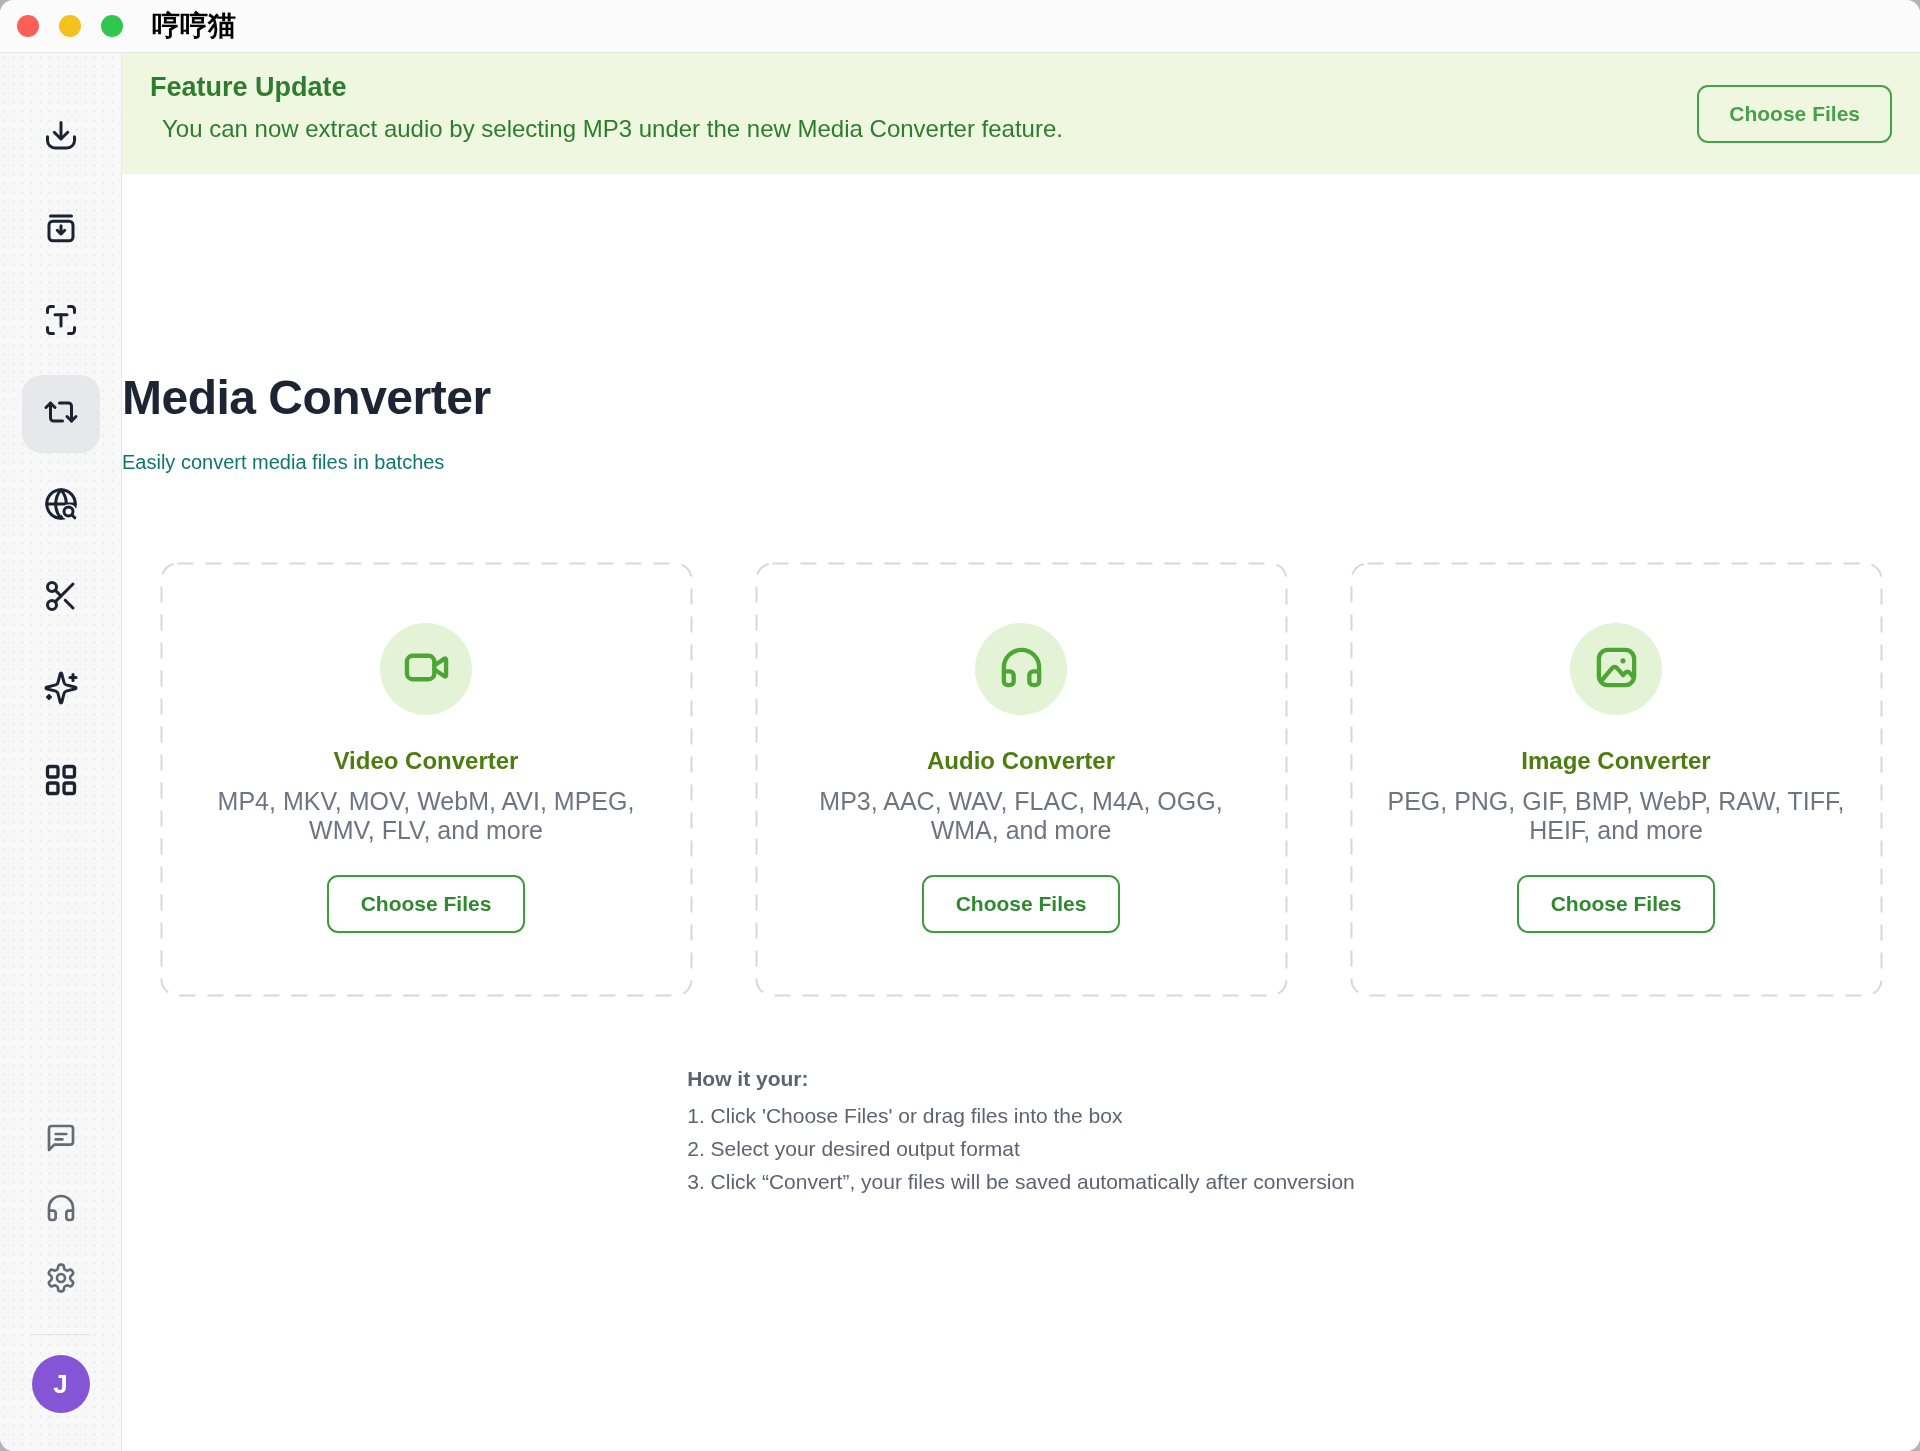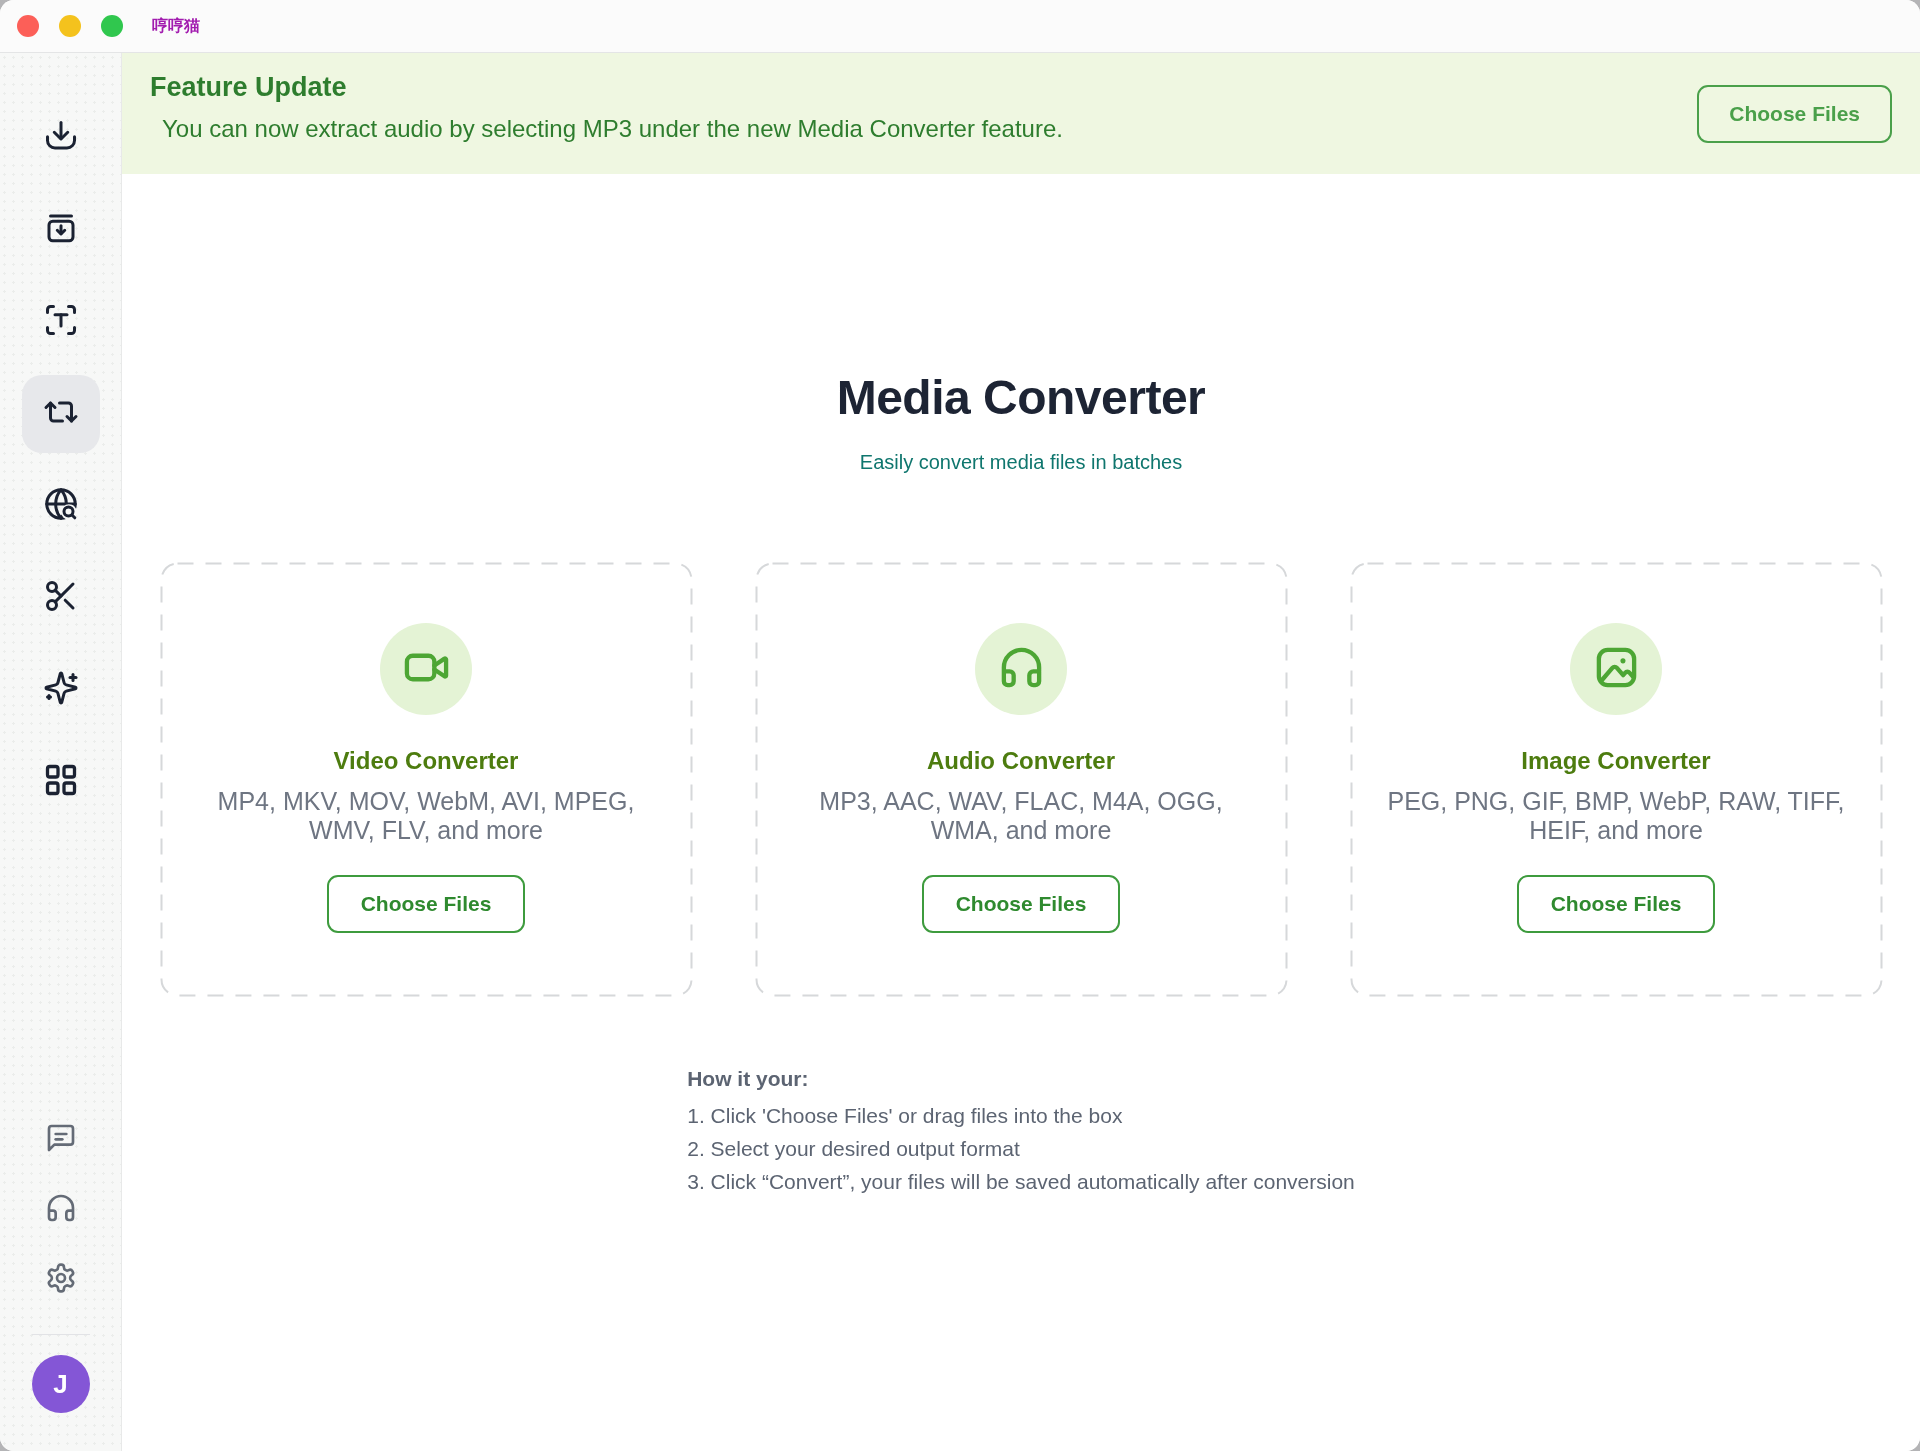--- a/index.html
+++ b/index.html
@@ -17,21 +17,21 @@
   
   .titlebar {
     height:53px; background:#fbfbfb; border-bottom:1px solid #e4e5e6;
     display:flex; align-items:center; padding-left:17px;
   }
   .lights { display:flex; gap:20px; align-items:center; }
   .light { width:22px; height:22px; border-radius:50%; }
   .light.red    { background:#fc5f58; }
   .light.yellow { background:#f4c21d; }
   .light.green  { background:#30c74e; }
-  .app-title { margin-left:29px; font-size:16px; font-weight:700; color:#a21caf; }
+  .app-title { margin-left:29px; font-size:28px; font-weight:700; color:#000000; }
 
   
   .app-body { display:flex; height:calc(100% - 53px); }
 
   
   .sidebar {
     width:122px; flex:0 0 122px; position:relative;
     background:#f7f8f7;
     background-image:radial-gradient(#ebedeb 1.1px, transparent 1.3px);
     background-size:9px 9px;
@@ -62,21 +62,21 @@
     justify-content:space-between; padding:0 28px;gap:40px;
   }
   .banner-title { font-size:27px; font-weight:700; color:#2e7d2e; line-height:1.2; margin:0 0 12px 0; }
   .banner-msg   { font-size:24px; color:#2e7d2e; line-height:1.2; margin:12px; }
   .banner-btn {
     background:transparent; border:2px solid #4aa04a; color:#4aa04a;
     font-family:inherit; font-size:21px; font-weight:600;
     padding:15px 30px; border-radius:11px; cursor:pointer; white-space:nowrap;
   }
 
-  .hero { text-align:center; }
+  .hero { text-align:left; }
   .hero-title { margin:196px 0 0 0; font-size:48px; font-weight:700; color:#1d2434; letter-spacing:-0.5px; }
   .hero-sub   { margin:26px 0 0 0; font-size:20px; font-weight:400; color:#0f766e; }
 
   .cards { margin-top:88px; display:flex; justify-content:center; gap:62px; }
   .card {
     width:533px; height:435px; position:relative; text-align:center;
     padding-top:61px; cursor:pointer;
   }
   .card .dash { position:absolute; inset:0; pointer-events:none; }
   .icon-circle {

